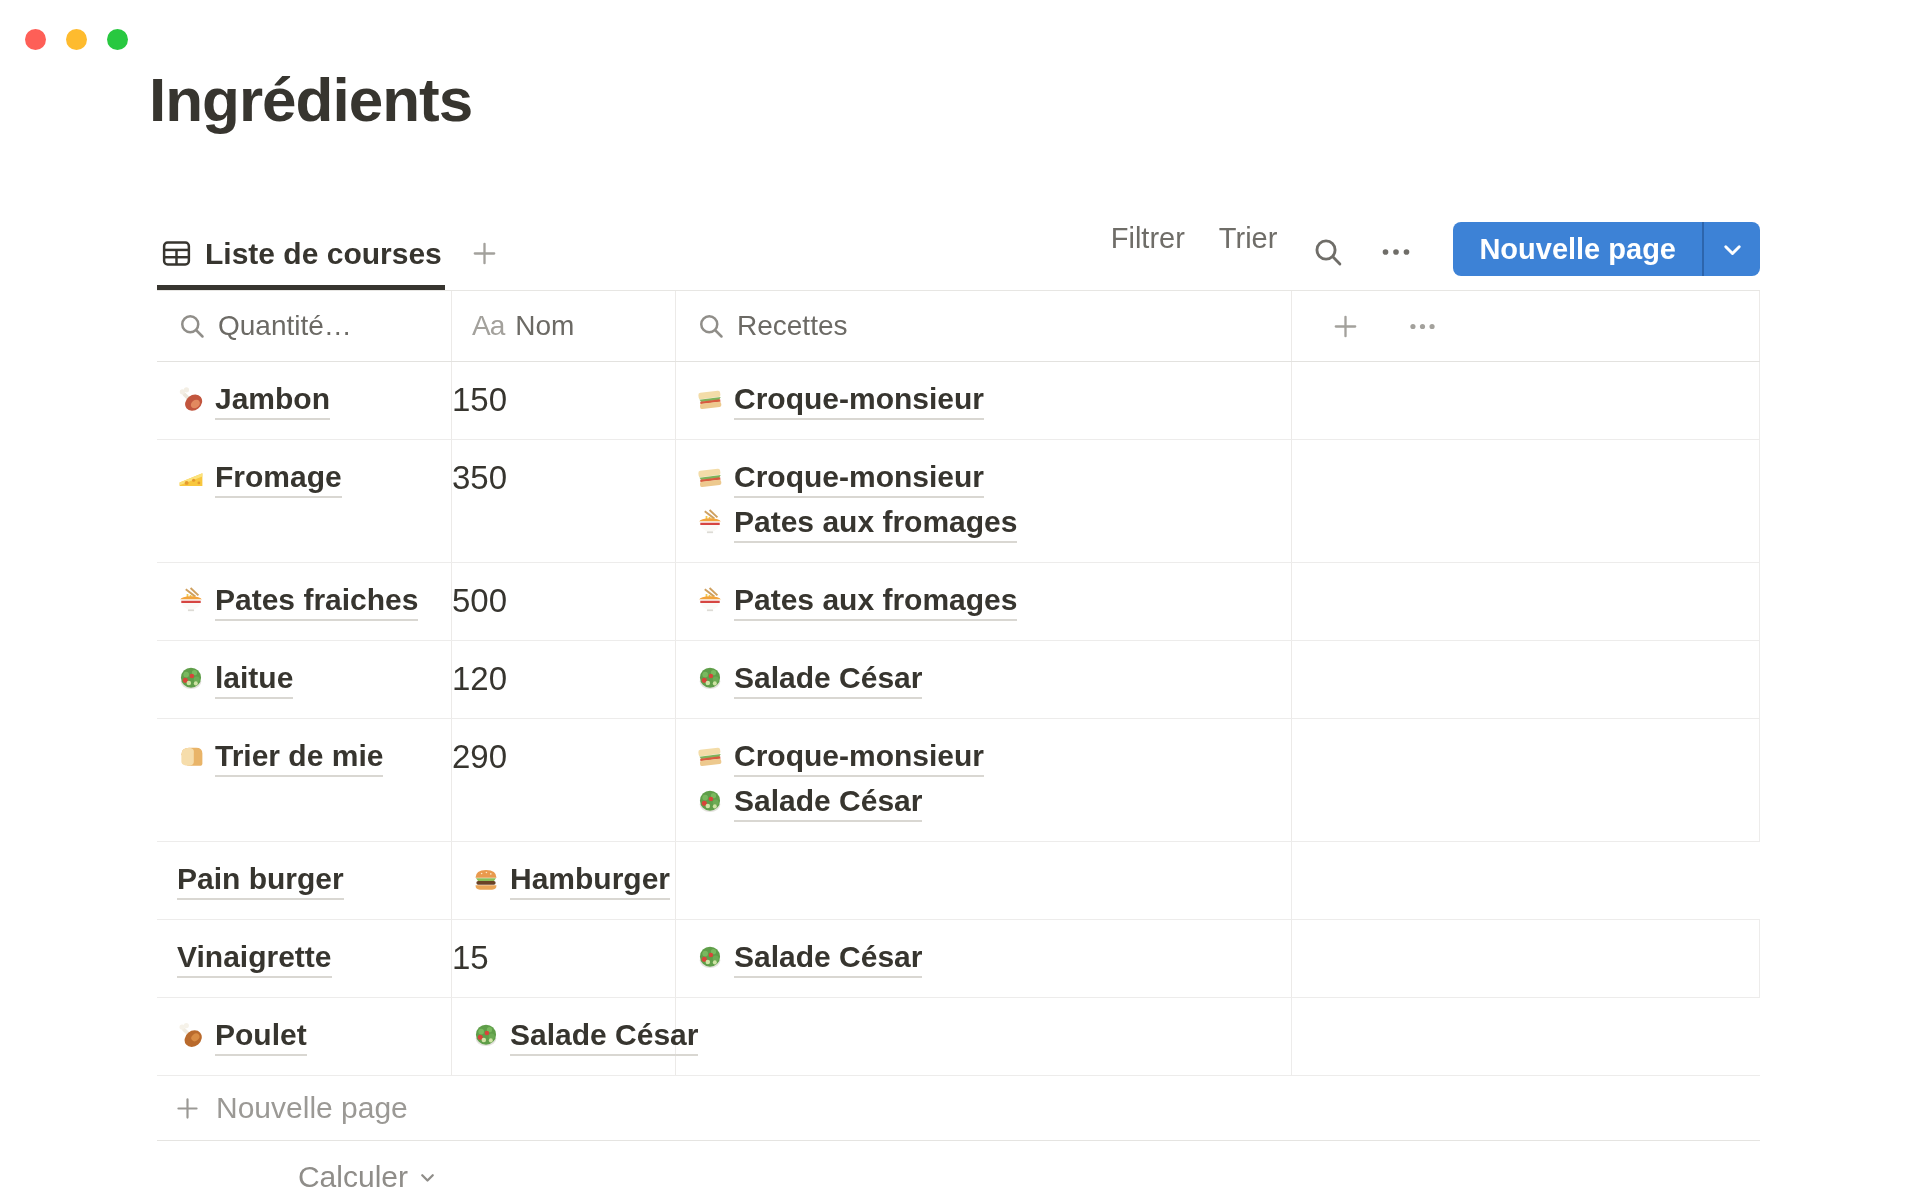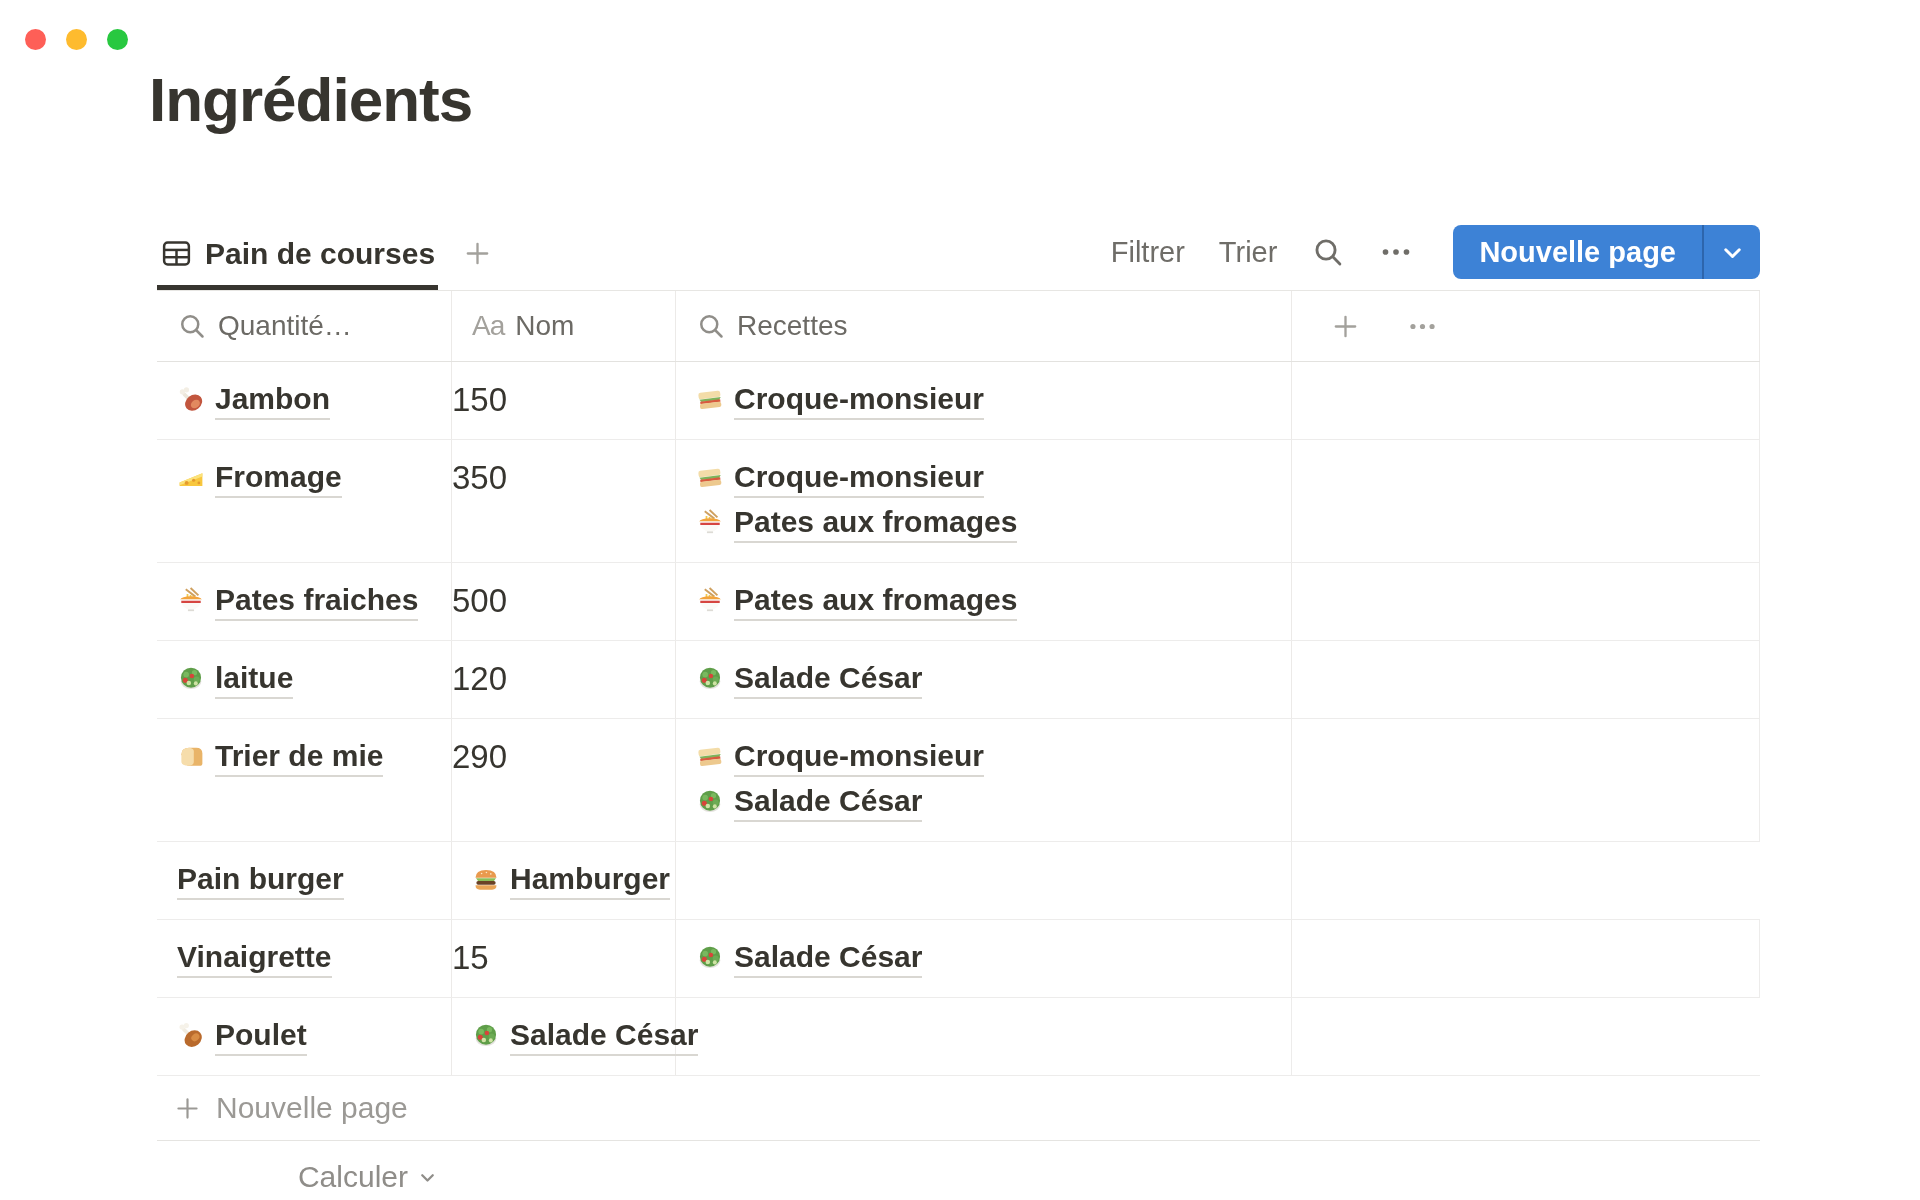--- a/index.html
+++ b/index.html
@@ -17,21 +17,21 @@
   
   .page-title{position:absolute;left:149px;top:64px;margin:0;font-size:62px;font-weight:700;letter-spacing:-1px;color:#37352f;}
 
   
   .view-bar{position:absolute;left:157px;top:222px;width:1603px;height:68px;display:flex;justify-content:space-between;align-items:stretch;}
   .view-left{display:flex;align-items:stretch;}
   .view-tab{display:flex;align-items:center;gap:12px;padding:0 3px;border-bottom:5px solid #37352f;font-size:30px;font-weight:600;color:#37352f;cursor:pointer;}
   .view-tab .icon svg{width:33px;height:33px;}
   .add-view{display:flex;align-items:center;margin-left:24px;color:#a3a19c;padding-bottom:5px;}
   .add-view svg{width:31px;height:31px;}
-  .view-right{display:flex;align-items:center;gap:34px;padding-bottom:8px;}
+  .view-right{display:flex;gap:34px;padding-bottom:8px;}
   .tool-label{font-size:29px;color:#6f6d68;cursor:pointer;}
   .icon-btn{color:#6f6d68;cursor:pointer;}
   .icon-btn svg{width:34px;height:34px;}
   .new-page-btn{display:flex;align-items:stretch;background:#3d82d6;border-radius:8px;height:54px;color:#fff;font-size:29px;font-weight:600;margin-left:6px;overflow:hidden;cursor:pointer;}
   .np-main{display:flex;align-items:center;padding:0 26px;}
   .np-divider{width:2px;background:rgba(18,48,94,0.35);}
   .np-caret{width:56px;display:flex;align-items:center;justify-content:center;color:#fff;}
   .np-caret svg{width:27px;height:27px;}
 
   
@@ -75,21 +75,21 @@
   <div class="view-left">
     <div class="view-tab">
       <span class="icon">
           <svg viewBox="0 0 24 24" width="33" height="33" fill="none" stroke="currentColor" stroke-width="1.8">
             <rect x="3" y="4" width="18" height="16" rx="2.6"></rect>
             <line x1="3" y1="9.4" x2="21" y2="9.4"></line>
             <line x1="3" y1="14.7" x2="21" y2="14.7"></line>
             <line x1="12" y1="9.4" x2="12" y2="20"></line>
           </svg>
         </span>
-      <span>Pain de courses</span>
+      <span>Liste de courses</span>
     </div>
     <span class="add-view icon">
         <svg viewBox="0 0 24 24" width="30" height="30" fill="none" stroke="currentColor" stroke-width="1.8" stroke-linecap="round">
           <line x1="12" y1="4.5" x2="12" y2="19.5"></line>
           <line x1="4.5" y1="12" x2="19.5" y2="12"></line>
         </svg>
       </span>
   </div>
   <div class="view-right">
     <span class="tool-label">Filtrer</span>

